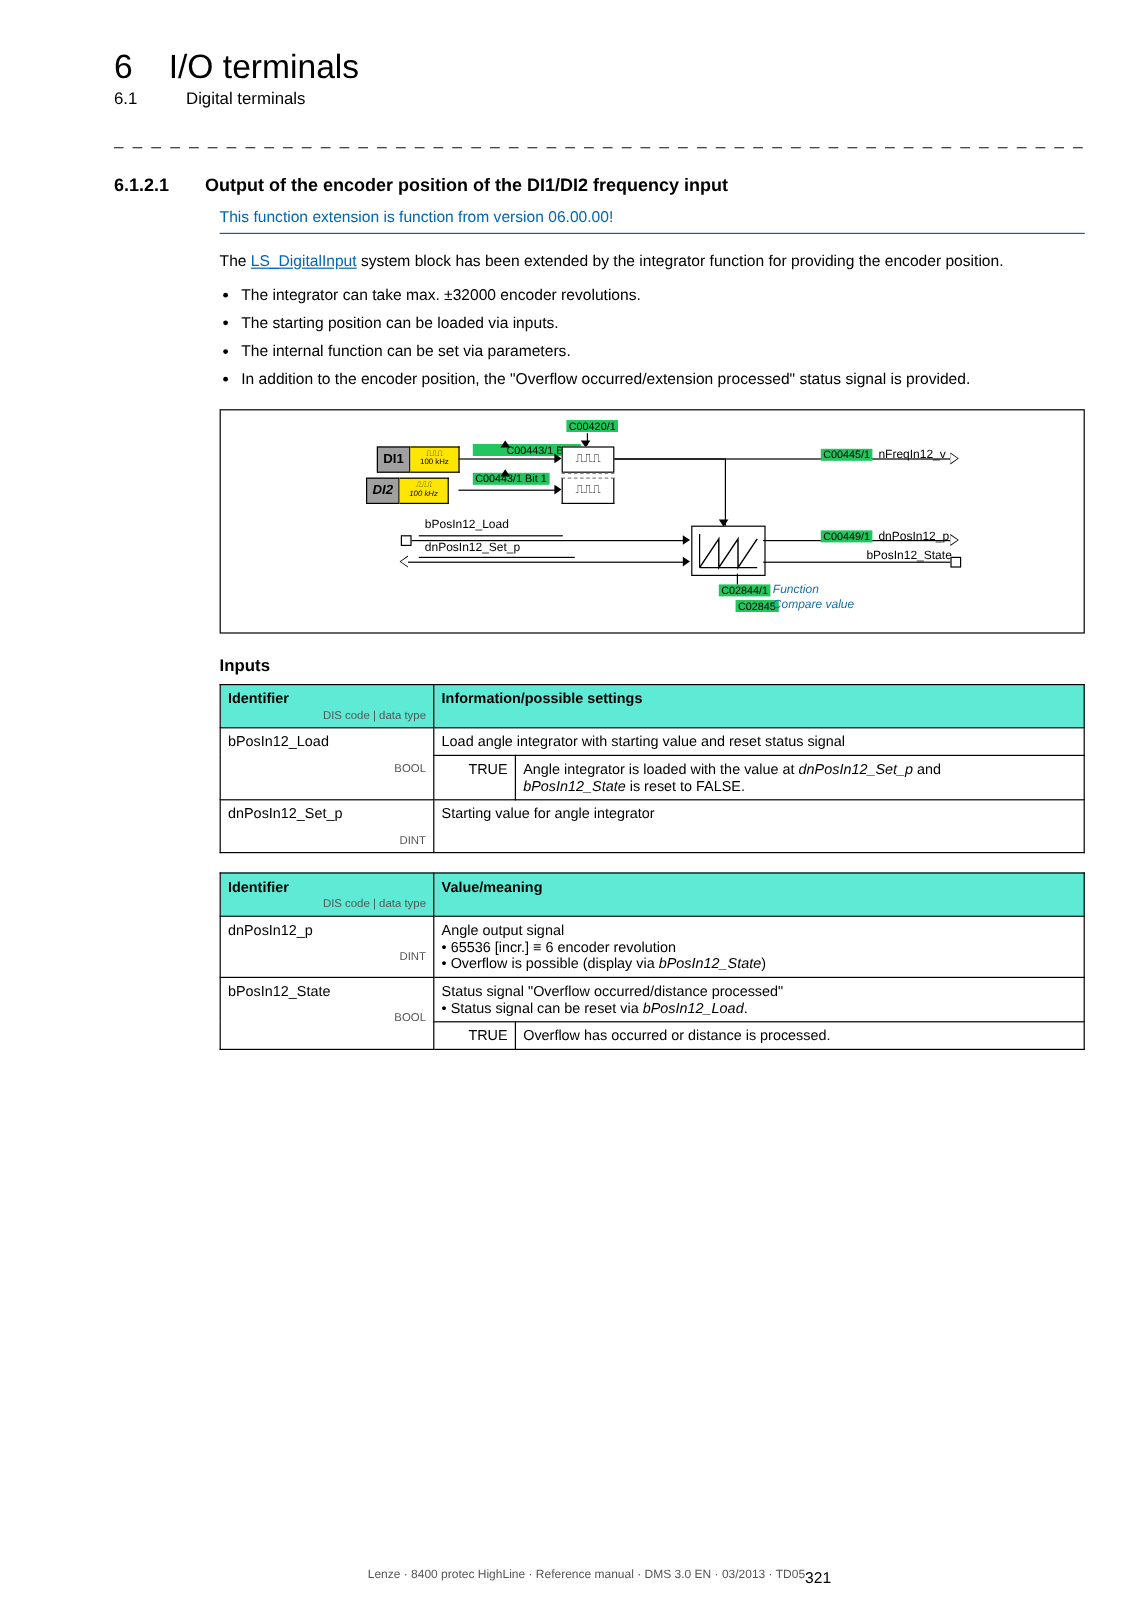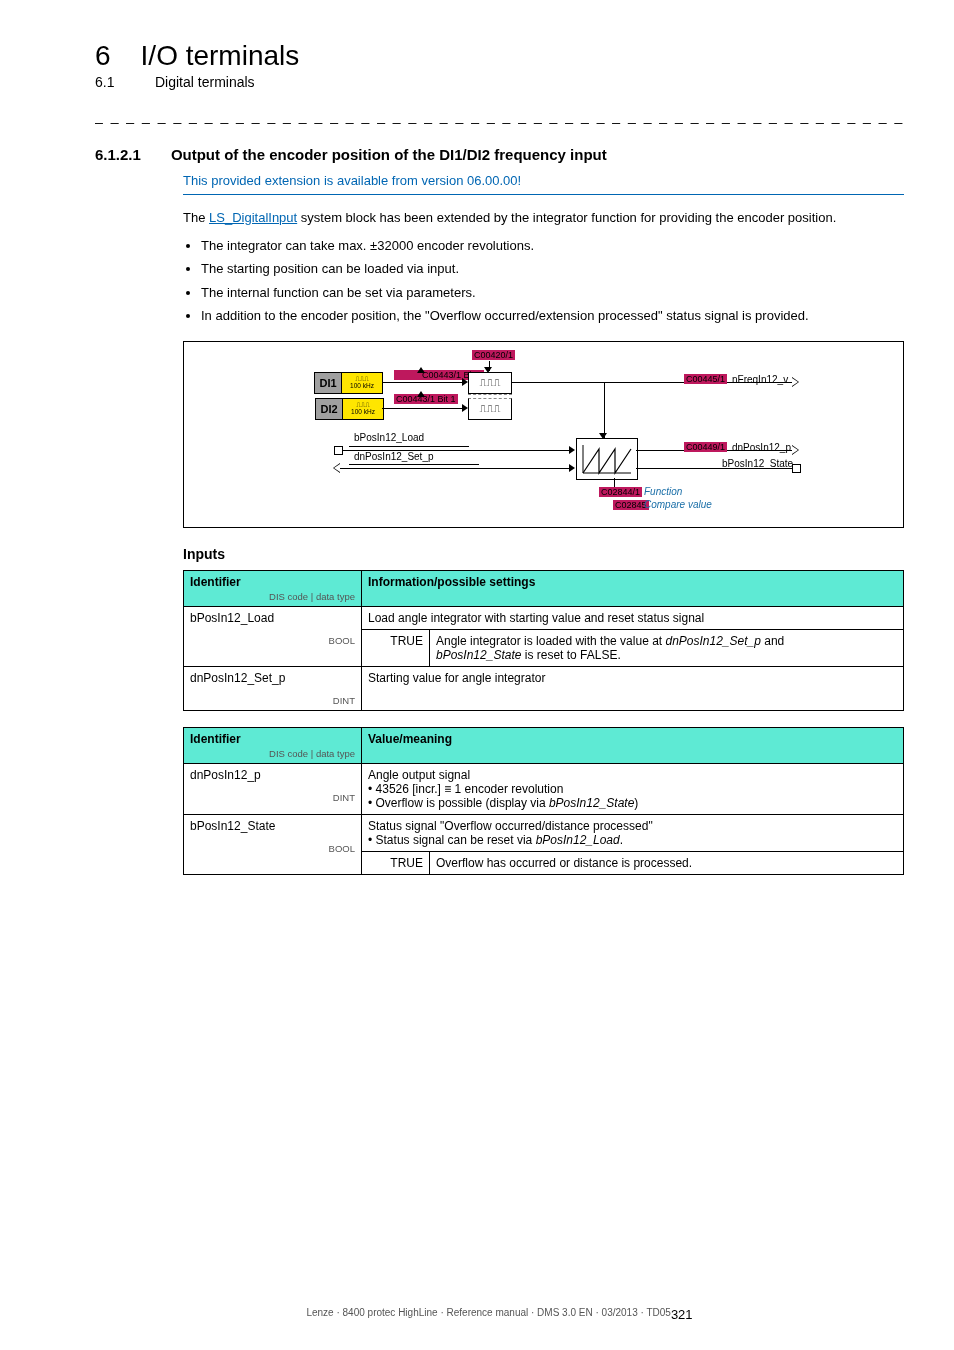--- a/index.html
+++ b/index.html
@@ -107,21 +107,21 @@
     width: 40px;
     font-size: 6.5px;
     display:flex;
     flex-direction:column;
     align-items:center;
     justify-content:center;
     line-height:1;
   }
   .c-label {
     position: absolute;
-    background: #be185d;
+    background: #22c55e;
     font-size: 9px;
     padding: 0 2px;
     white-space: nowrap;
   }
   .pulse-box {
     position: absolute;
     border: 1px solid #000;
     width: 42px;
     height: 20px;
     display: flex;
@@ -234,44 +234,44 @@
   </div>
 
   <div class="dashes">_ _ _ _ _ _ _ _ _ _ _ _ _ _ _ _ _ _ _ _ _ _ _ _ _ _ _ _ _ _ _ _ _ _ _ _ _ _ _ _ _ _ _ _ _ _ _ _ _ _ _ _ _ _ _ _ _ _ _ _ _ _ _ _</div>
 
   <div class="sec-head">
     <span>6.1.2.1</span>
     <span>Output of the encoder position of the DI1/DI2 frequency input</span>
   </div>
 
   <div class="sec-body">
-    <div class="version-note">This provided extension is available from version 06.00.00!</div>
+    <div class="version-note">This function extension is function from version 06.00.00!</div>
     <div class="blue-line"></div>
 
     <div class="para">
       <span>The </span><a class="ls-link">LS_DigitalInput</a><span> system block has been extended by the integrator function for providing the encoder position.</span>
     </div>
 
     <ul class="bullets">
       <li>The integrator can take max. ±32000 encoder revolutions.</li>
-      <li>The starting position can be loaded via input.</li>
+      <li>The starting position can be loaded via inputs.</li>
       <li>The internal function can be set via parameters.</li>
       <li>In addition to the encoder position, the "Overflow occurred/extension processed" status signal is provided.</li>
     </ul>
 
     <div class="diagram-box">
 
       <div class="di-block" style="left:130px; top:30px;">
         <div class="di-label">DI1</div>
         <div class="di-wave">
             <span>⎍⎍⎍</span>
             <span>100 kHz</span>
           </div>
       </div>
-      <div class="di-block" style="left:131px; top:56px;">
+      <div class="di-block" style="left:121px; top:56px;font-style:italic;">
         <div class="di-label">DI2</div>
         <div class="di-wave">
             <span>⎍⎍⎍</span>
             <span>100 kHz</span>
           </div>
       </div>
 
       <div class="c-label" style="left:210px; top:28px;padding-left:28px;">C00443/1 Bit 0</div>
       <div class="triangle-right" style="left:234px; top:24px; transform:rotate(-90deg);"></div>
       <div class="c-label" style="left:210px; top:52px;">C00443/1 Bit 1</div>
@@ -382,21 +382,21 @@
         </th>
         <th colspan="2">Value/meaning</th>
       </tr>
       <tr>
         <td>
           <span>dnPosIn12_p</span>
           <span class="dtype">DINT</span>
         </td>
         <td colspan="2">
           <span>Angle output signal</span><br>
-          <span>• 43526 [incr.] ≡ 1 encoder revolution</span><br>
+          <span>• 65536 [incr.] ≡ 6 encoder revolution</span><br>
           <span>• Overflow is possible (display via </span><span class="ital-code">bPosIn12_State</span><span>)</span>
         </td>
       </tr>
       <tr>
         <td rowspan="2">
           <span>bPosIn12_State</span>
           <span class="dtype">BOOL</span>
         </td>
         <td colspan="2">
           <span>Status signal "Overflow occurred/distance processed"</span><br>

